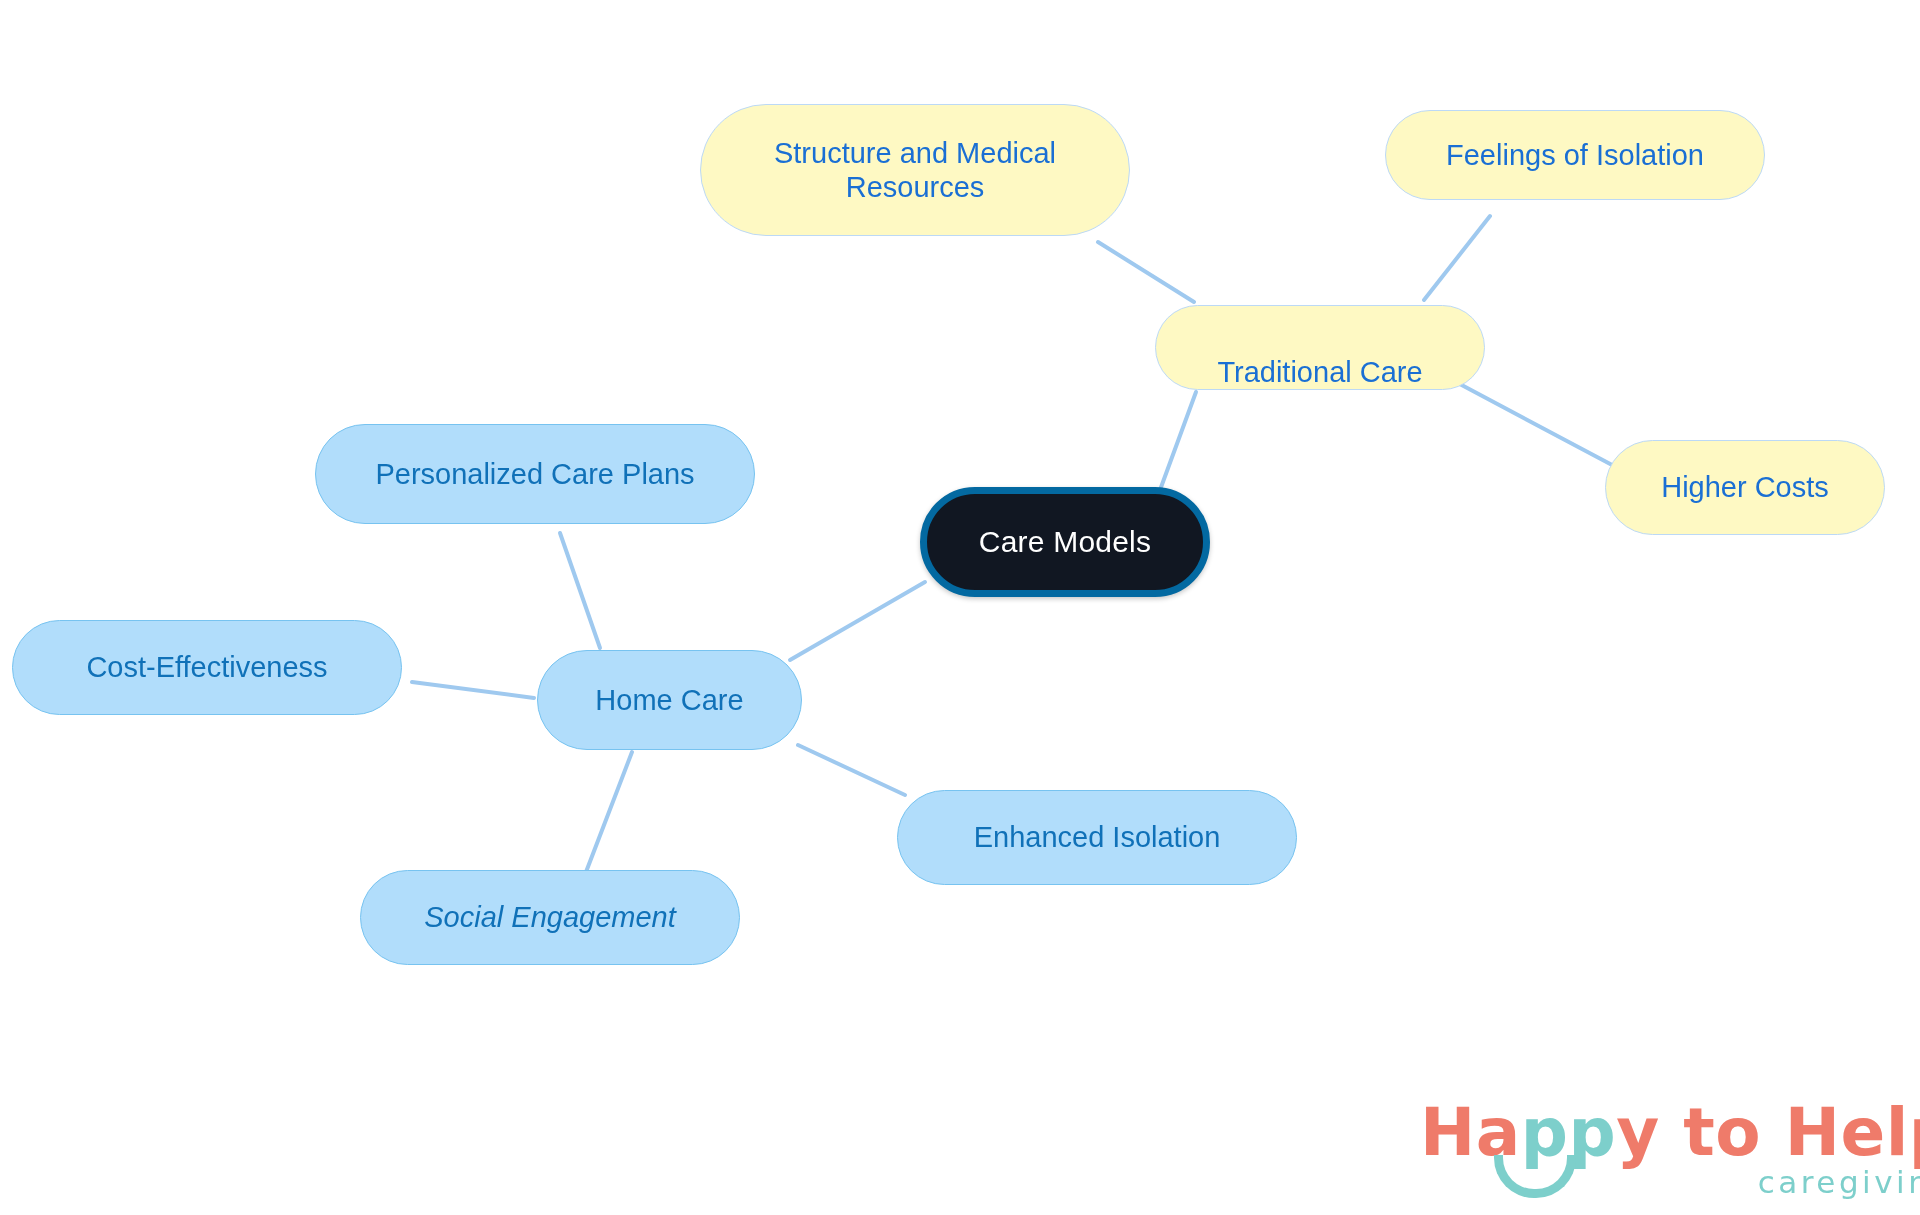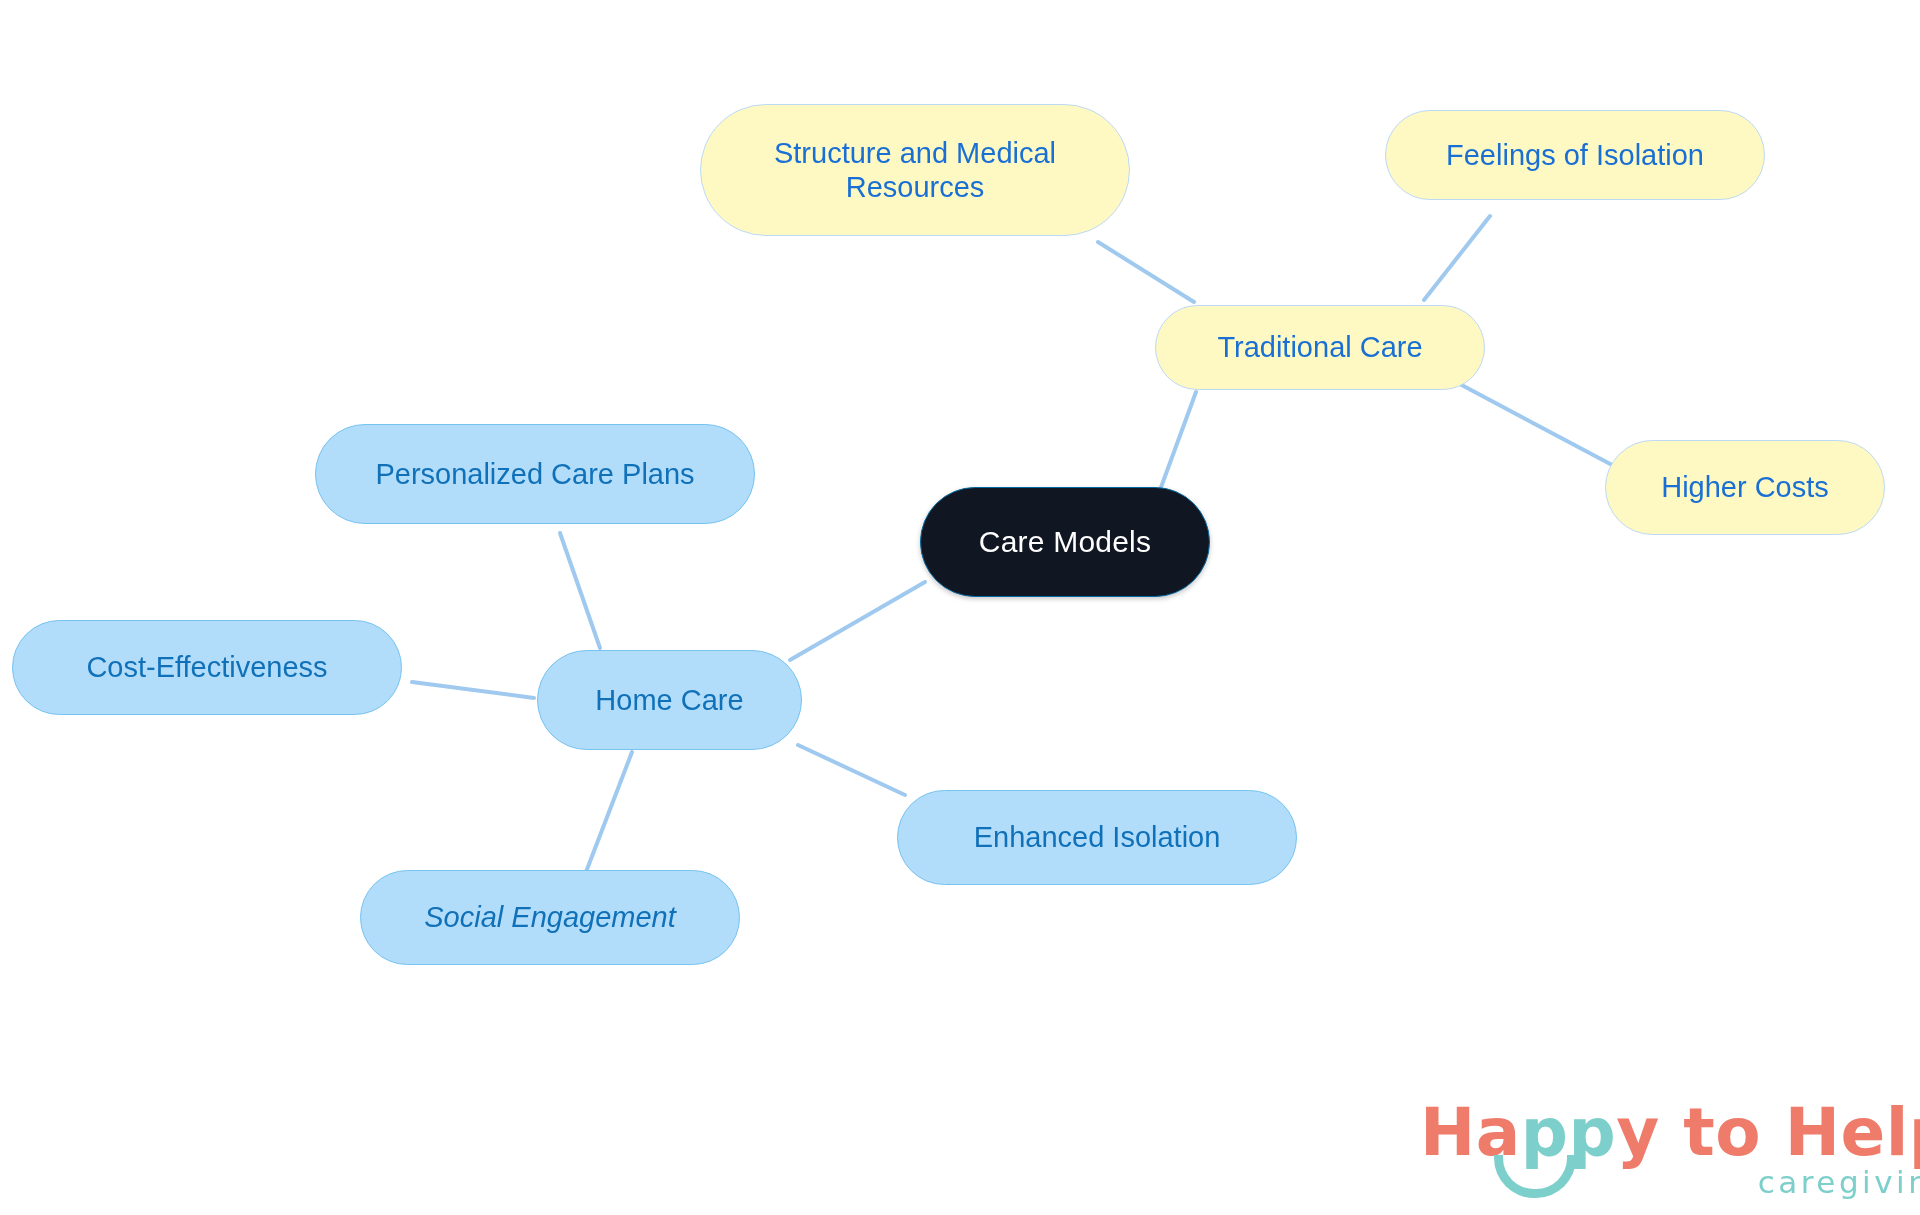--- a/index.html
+++ b/index.html
@@ -31,38 +31,38 @@
     justify-content: center;
     text-align: center;
     border-radius: 999px;
     line-height: 1.18;
     white-space: pre-line;
     z-index: 2;
   }
   .node.root {
     background: #111722;
     color: #ffffff;
-    border: 1px solid #0369a1;
+    border: 7px solid #0369a1;
     font-size: 30px;
     letter-spacing: 0.2px;
     box-shadow: 0 2px 5px rgba(0,0,0,0.22);
   }
   .node.branch-trad,
   .node.leaf-trad {
     background: #fef9c3;
     border: 1.5px solid #bcd9f6;
     color: #1a6fd4;
   }
   .node.branch-home,
   .node.leaf-home {
     background: #b1ddfb;
     border: 1.5px solid #77c3f0;
     color: #1071b8;
   }
-  .node.branch-trad { font-size: 29px; }
+  .node.branch-trad { font-size: 29px; align-items: flex-end; }
   .node.leaf-trad   { font-size: 29px; }
   .node.branch-home { font-size: 29px; align-items: center; }
   .node.leaf-home   { font-size: 29px; }
 
   
   #logo {
     position: absolute;
     z-index: 3;
     user-select: none;
   }

